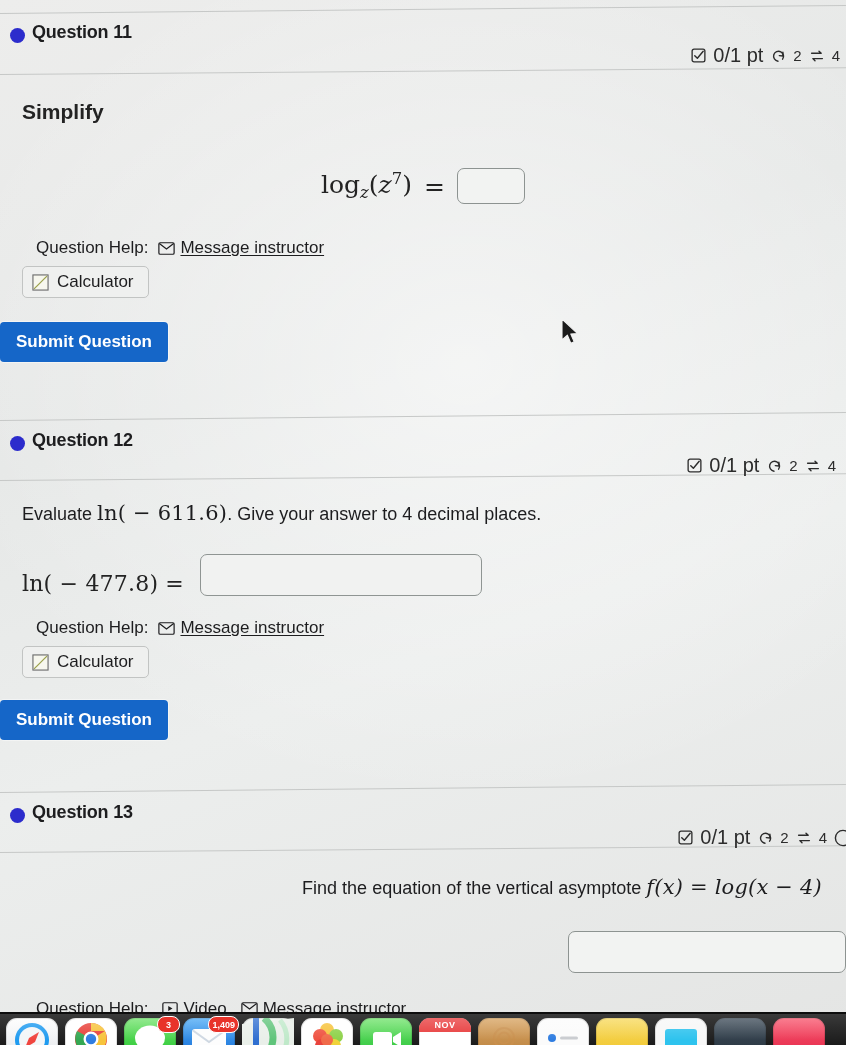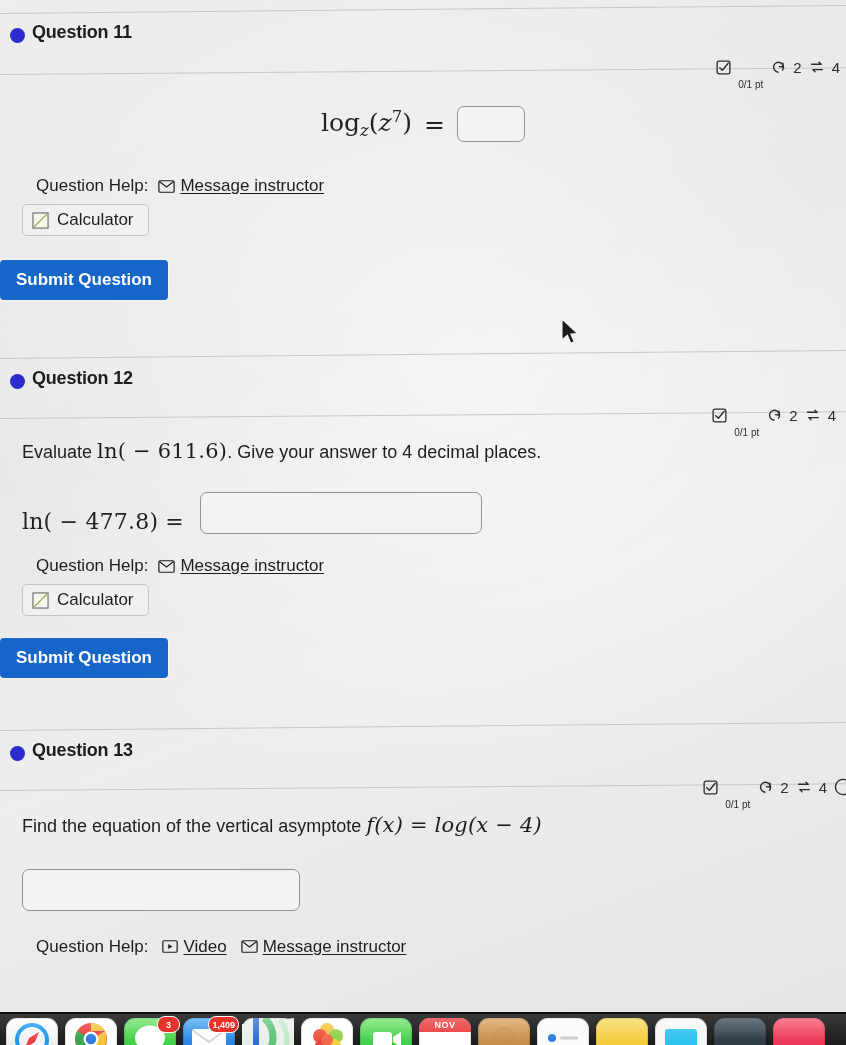--- a/index.html
+++ b/index.html
@@ -35,21 +35,21 @@
   }
   .qdot{
     position:absolute;left:10px;top:28px;width:15px;height:15px;border-radius:50%;
     background:#2c2ccc;
   }
   .qmeta{
     position:absolute;right:0px;top:44px;
     display:flex;align-items:center;gap:7px;
     font-size:15px;color:#2c2c2c;white-space:nowrap;
   }
-  .qmeta .pt{font-size:10px;margin-top:35px;}
+  .qmeta .pt{font-size:20px;}
   .ico{display:inline-flex;align-items:center;justify-content:center;}
 
   .qbody{position:relative;padding:0 0 0 0;}
 
   .prompt{
     font-size:18px;line-height:1.45;color:#1d1d1f;
     margin:0;padding:0 24px 0 22px;
   }
   .mathserif{font-family:"DejaVu Serif", serif;font-size:21px;letter-spacing:0.2px;}
   .sub{font-size:0.66em;vertical-align:-0.32em;font-style:italic;}
@@ -146,20 +146,21 @@
           <svg width="16" height="16" viewBox="0 0 16 16">
                 <path d="M2.6 5.3 H12.2 L10 3.2" fill="none" stroke="#2c2c2c" stroke-width="1.4" stroke-linecap="round" stroke-linejoin="round"></path>
                 <path d="M13.4 10.6 H3.8 L6 12.7" fill="none" stroke="#2c2c2c" stroke-width="1.4" stroke-linecap="round" stroke-linejoin="round"></path>
               </svg>
         </span>
         <span>4</span>
       </div>
     </div>
 
     <div class="qbody">
+      <div style="font-size:21px;font-weight:700;padding:38px 0 0 22px;">Simplify</div>
 
       <div class="centermath" style="margin-top:44px;">
         <span>
           <span>log</span><span class="sub">z</span><span>(</span><span style="font-style:italic">z</span><span class="sup" style="font-style:normal">7</span><span>)</span>
         </span>
         <span>=</span>
         <span class="ansbox" style="width:66px;height:34px;"></span>
       </div>
 
       <div class="helprow" style="margin-top:34px;">
@@ -255,21 +256,21 @@
         </span>
         <span>Calculator</span>
       </div>
 
       <div style="margin-top:22px;">
         <button class="submit">Submit Question</button>
       </div>
     </div>
   </div>
 
-  <div style="margin-top:48px;">
+  <div style="margin-top:48px;text-align:right;">
     <div class="qhead">
       <div class="rule tilt" style="top:4px;"></div>
       <div class="qdot" style="top:20px;"></div>
       <div class="qtitle" style="top:14px;">Question 13</div>
       <div class="rule tilt2" style="top:64px;"></div>
       <div class="qmeta" style="right:-6px;top:38px;">
         <span class="ico">
           <svg width="15" height="15" viewBox="0 0 16 16">
                 <rect x="1.2" y="1.2" width="13.6" height="13.6" rx="2" fill="none" stroke="#2c2c2c" stroke-width="1.4"></rect>
                 <path d="M4 8.2 L6.8 11 L13 3.4" fill="none" stroke="#2c2c2c" stroke-width="1.5" stroke-linecap="round" stroke-linejoin="round"></path>

